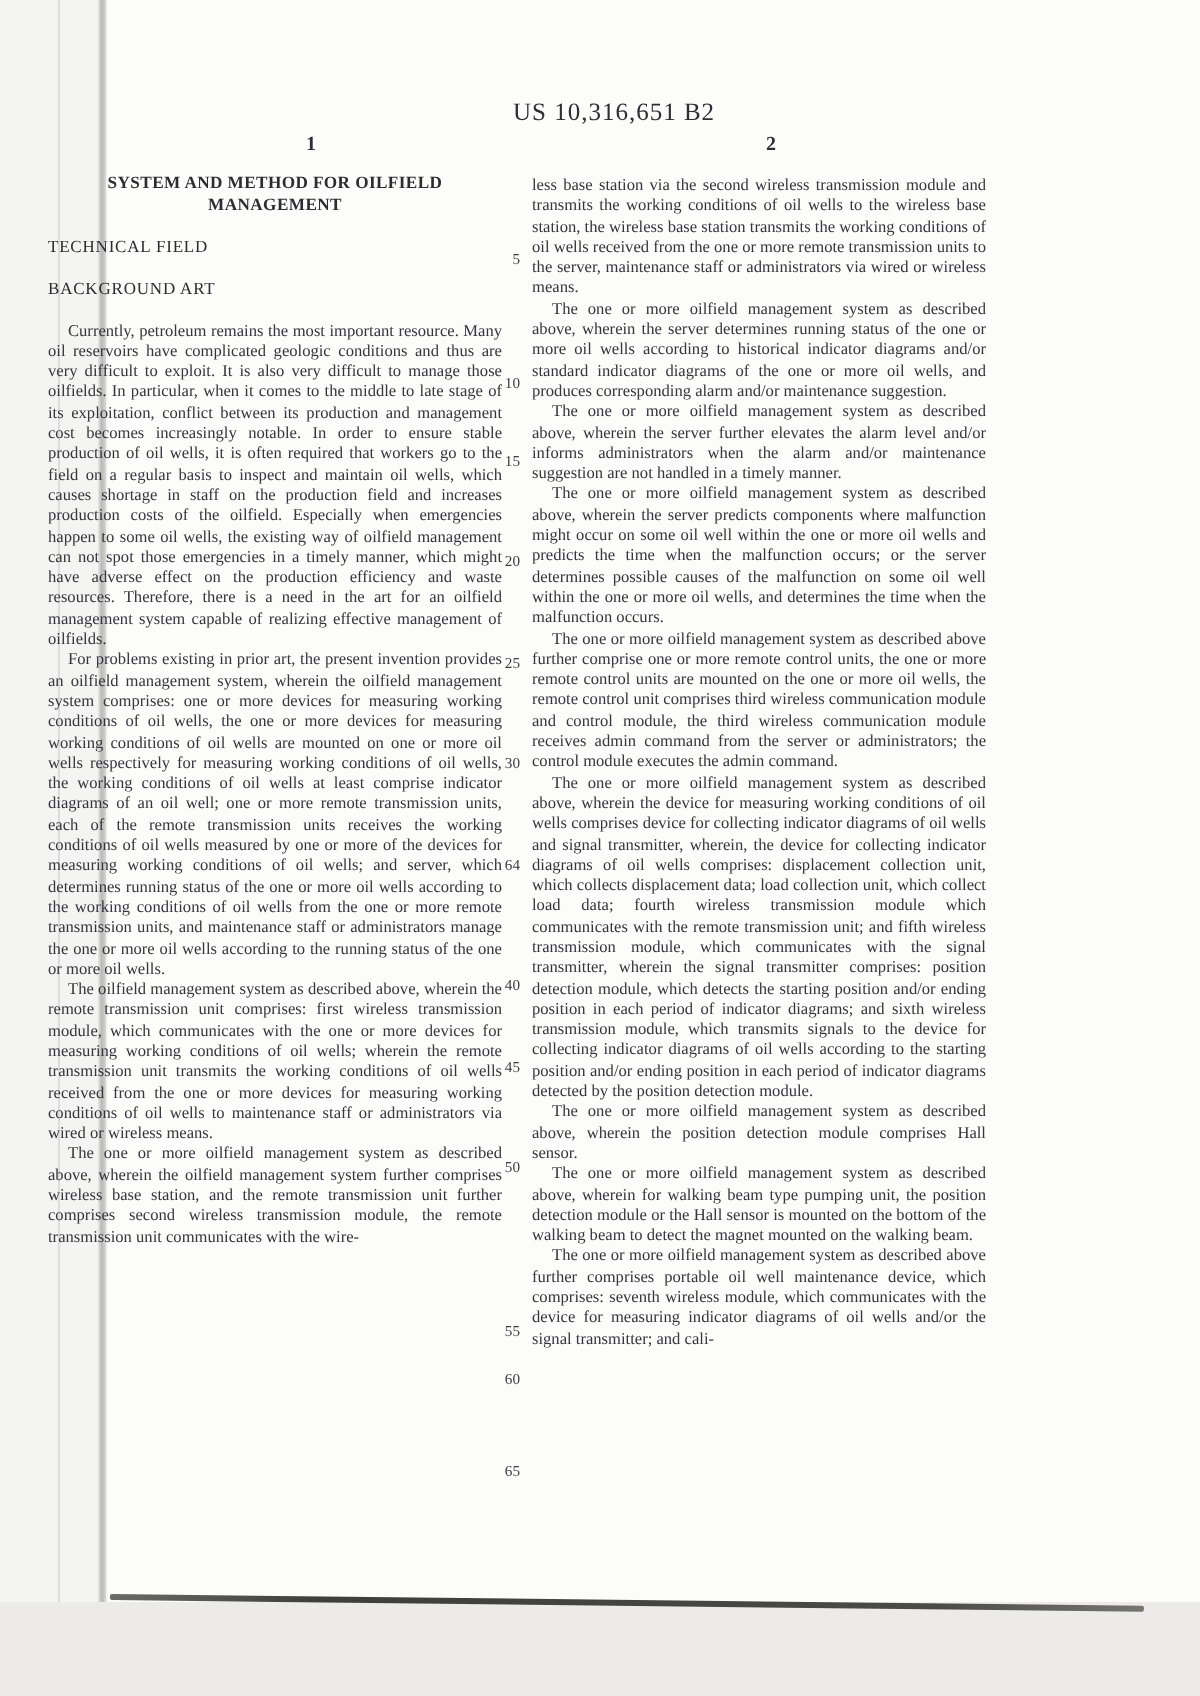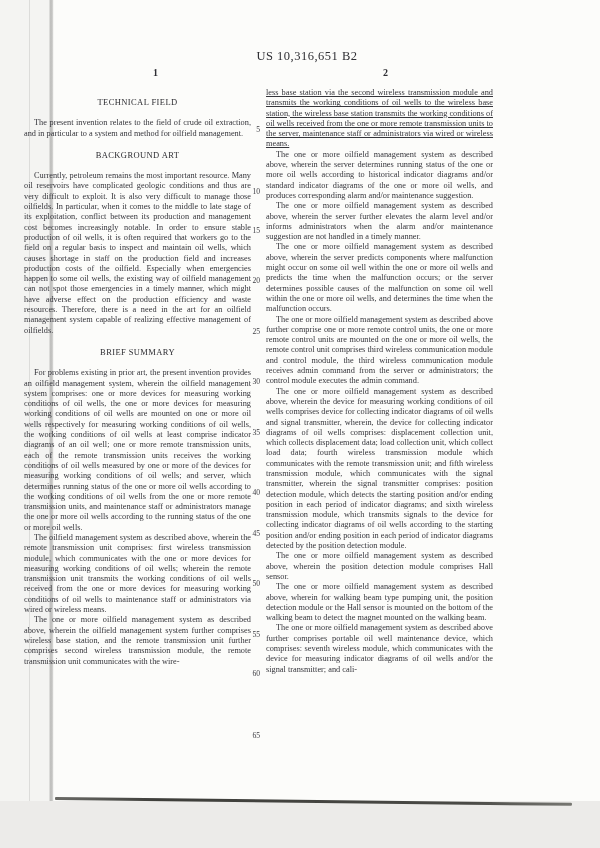--- a/index.html
+++ b/index.html
@@ -42,24 +42,24 @@
     width:227px;font-size:8.3px;line-height:10.3px;text-align:justify;
     color:#35353b;
   }
   .col-left{position:absolute;left:0;top:0;}
   .col-right{position:absolute;left:242px;top:2px;}
   .doc-title{
     font-weight:bold;text-align:center;font-size:8.6px;line-height:10.5px;
     max-width:200px;margin:0 auto 10px auto;letter-spacing:0.2px;color:#2c2c31;
   }
   .sec-heading{
-    text-align:center;font-size:8.5px;letter-spacing:0.4px;margin:11px 0 11px 0;color:#2c2c31;
+    font-size:8.5px;letter-spacing:0.4px;margin:11px 0 11px 0;color:#2c2c31;
   }
   .col p{margin:0;text-indent:10px;}
-  .col p.cont{text-indent:0;text-decoration:underline;}
+  .col p.cont{text-indent:0;}
   
   .line-numbers{position:absolute;left:222px;top:0;width:14px;height:700px;}
   .line-numbers span{
     position:absolute;right:0;font-size:7.6px;color:#3c3c42;line-height:8px;
   }
 </style>
 </head>
 <body>
 
 <div class="scan-root">
@@ -71,43 +71,42 @@
 
   <div class="sheet"></div>
 
   <div class="patent-number">US 10,316,651 B2</div>
   <div class="colnum colnum-left">1</div>
   <div class="colnum colnum-right">2</div>
 
   <div class="columns">
 
     <div class="col col-left">
+      <div class="doc-title">SYSTEM AND METHOD FOR OILFIELD MANAGEMENT</div>
       <div class="sec-heading">TECHNICAL FIELD</div>
-      <p>The present invention relates to the field of crude oil extraction, and in particular to a system and method for oilfield management.</p>
       <div class="sec-heading">BACKGROUND ART</div>
       <p>Currently, petroleum remains the most important resource. Many oil reservoirs have complicated geologic conditions and thus are very difficult to exploit. It is also very difficult to manage those oilfields. In particular, when it comes to the middle to late stage of its exploitation, conflict between its production and management cost becomes increasingly notable. In order to ensure stable production of oil wells, it is often required that workers go to the field on a regular basis to inspect and maintain oil wells, which causes shortage in staff on the production field and increases production costs of the oilfield. Especially when emergencies happen to some oil wells, the existing way of oilfield management can not spot those emergencies in a timely manner, which might have adverse effect on the production efficiency and waste resources. Therefore, there is a need in the art for an oilfield management system capable of realizing effective management of oilfields.</p>
-      <div class="sec-heading">BRIEF SUMMARY</div>
       <p>For problems existing in prior art, the present invention provides an oilfield management system, wherein the oilfield management system comprises: one or more devices for measuring working conditions of oil wells, the one or more devices for measuring working conditions of oil wells are mounted on one or more oil wells respectively for measuring working conditions of oil wells, the working conditions of oil wells at least comprise indicator diagrams of an oil well; one or more remote transmission units, each of the remote transmission units receives the working conditions of oil wells measured by one or more of the devices for measuring working conditions of oil wells; and server, which determines running status of the one or more oil wells according to the working conditions of oil wells from the one or more remote transmission units, and maintenance staff or administrators manage the one or more oil wells according to the running status of the one or more oil wells.</p>
       <p>The oilfield management system as described above, wherein the remote transmission unit comprises: first wireless transmission module, which communicates with the one or more devices for measuring working conditions of oil wells; wherein the remote transmission unit transmits the working conditions of oil wells received from the one or more devices for measuring working conditions of oil wells to maintenance staff or administrators via wired or wireless means.</p>
       <p>The one or more oilfield management system as described above, wherein the oilfield management system further comprises wireless base station, and the remote transmission unit further comprises second wireless transmission module, the remote transmission unit communicates with the wire-</p>
     </div>
 
     <div class="line-numbers">
       <span style="top:40px">5</span>
       <span style="top:102px">10</span>
       <span style="top:141px">15</span>
       <span style="top:191px">20</span>
       <span style="top:242px">25</span>
       <span style="top:292px">30</span>
-      <span style="top:343px">35</span>
+      <span style="top:343px">64</span>
       <span style="top:403px">40</span>
       <span style="top:444px">45</span>
       <span style="top:494px">50</span>
-      <span style="top:545px">55</span>
-      <span style="top:584px">60</span>
+      <span style="top:576px">55</span>
+      <span style="top:600px">60</span>
       <span style="top:646px">65</span>
     </div>
 
     <div class="col col-right">
       <p class="cont">less base station via the second wireless transmission module and transmits the working conditions of oil wells to the wireless base station, the wireless base station transmits the working conditions of oil wells received from the one or more remote transmission units to the server, maintenance staff or administrators via wired or wireless means.</p>
       <p>The one or more oilfield management system as described above, wherein the server determines running status of the one or more oil wells according to historical indicator diagrams and/or standard indicator diagrams of the one or more oil wells, and produces corresponding alarm and/or maintenance suggestion.</p>
       <p>The one or more oilfield management system as described above, wherein the server further elevates the alarm level and/or informs administrators when the alarm and/or maintenance suggestion are not handled in a timely manner.</p>
       <p>The one or more oilfield management system as described above, wherein the server predicts components where malfunction might occur on some oil well within the one or more oil wells and predicts the time when the malfunction occurs; or the server determines possible causes of the malfunction on some oil well within the one or more oil wells, and determines the time when the malfunction occurs.</p>
       <p>The one or more oilfield management system as described above further comprise one or more remote control units, the one or more remote control units are mounted on the one or more oil wells, the remote control unit comprises third wireless communication module and control module, the third wireless communication module receives admin command from the server or administrators; the control module executes the admin command.</p>
       <p>The one or more oilfield management system as described above, wherein the device for measuring working conditions of oil wells comprises device for collecting indicator diagrams of oil wells and signal transmitter, wherein, the device for collecting indicator diagrams of oil wells comprises: displacement collection unit, which collects displacement data; load collection unit, which collect load data; fourth wireless transmission module which communicates with the remote transmission unit; and fifth wireless transmission module, which communicates with the signal transmitter, wherein the signal transmitter comprises: position detection module, which detects the starting position and/or ending position in each period of indicator diagrams; and sixth wireless transmission module, which transmits signals to the device for collecting indicator diagrams of oil wells according to the starting position and/or ending position in each period of indicator diagrams detected by the position detection module.</p>

